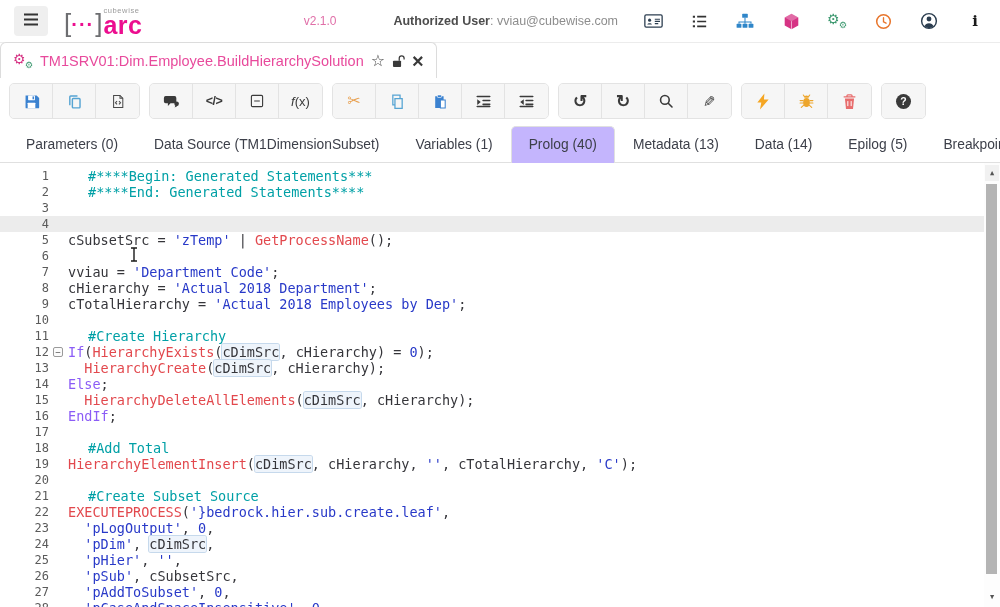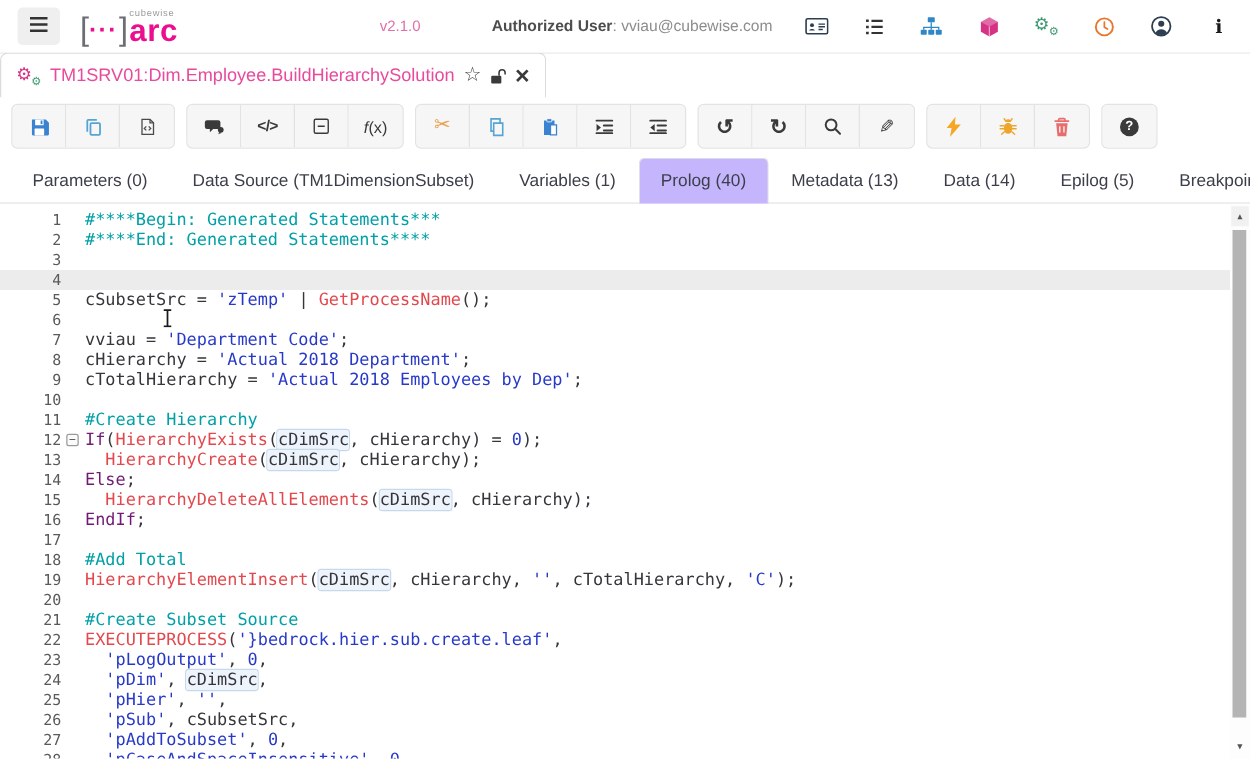--- a/index.html
+++ b/index.html
@@ -52,25 +52,25 @@
 
   
   .editor { position:relative; height:444px; background:#fff; overflow:hidden;
     font-family:"DejaVu Sans Mono","Liberation Mono",monospace; font-size:13.5px; line-height:16px; }
   .lines { padding-top:5px; }
   .cline { display:flex; height:16px; white-space:pre; }
   .cline.active { background:#ececec; }
   .lnum { flex:0 0 52px; text-align:right; padding-right:3px; color:#5a5a5a; font-size:12px; line-height:16px; }
   .ctext { white-space:pre; padding-left:16px; color:#35353a; }
   .tok-p { color:#35353a; }
-  .tok-c { color:#00a0a6; }
+  .tok-c { color:#00a0a6;margin-left:20px; }
   .tok-s { color:#2839c8; }
   .tok-n { color:#2839c8; }
   .tok-f { color:#e2484d; }
-  .tok-k { color:#701a75; }
+  .tok-k { color:#8b5cf6; }
   .tok-sel { background:#b9d7f3; }
   .tok-m { background:#eef4fb; box-shadow:0 0 0 1px #c6d9ec; border-radius:2px; }
   .fold-marker { position:absolute; left:53px; width:10px; height:10px; border:1px solid #9a9a9a;
     background:#fbfbfb; color:#555; font-size:9px; line-height:8px; text-align:center; border-radius:2px; cursor:pointer; }
   .mouse-cursor { position:absolute; left:130px; top:84px; pointer-events:none; }
 
   
   .vscroll { position:absolute; top:0; right:0; width:16px; height:100%; background:#fdfdfd; }
   .scroll-up { position:absolute; top:2px; left:1px; width:14px; height:16px; background:#f1f1f1;
     display:flex; align-items:center; justify-content:center; font-size:7px; color:#555; cursor:pointer; }

